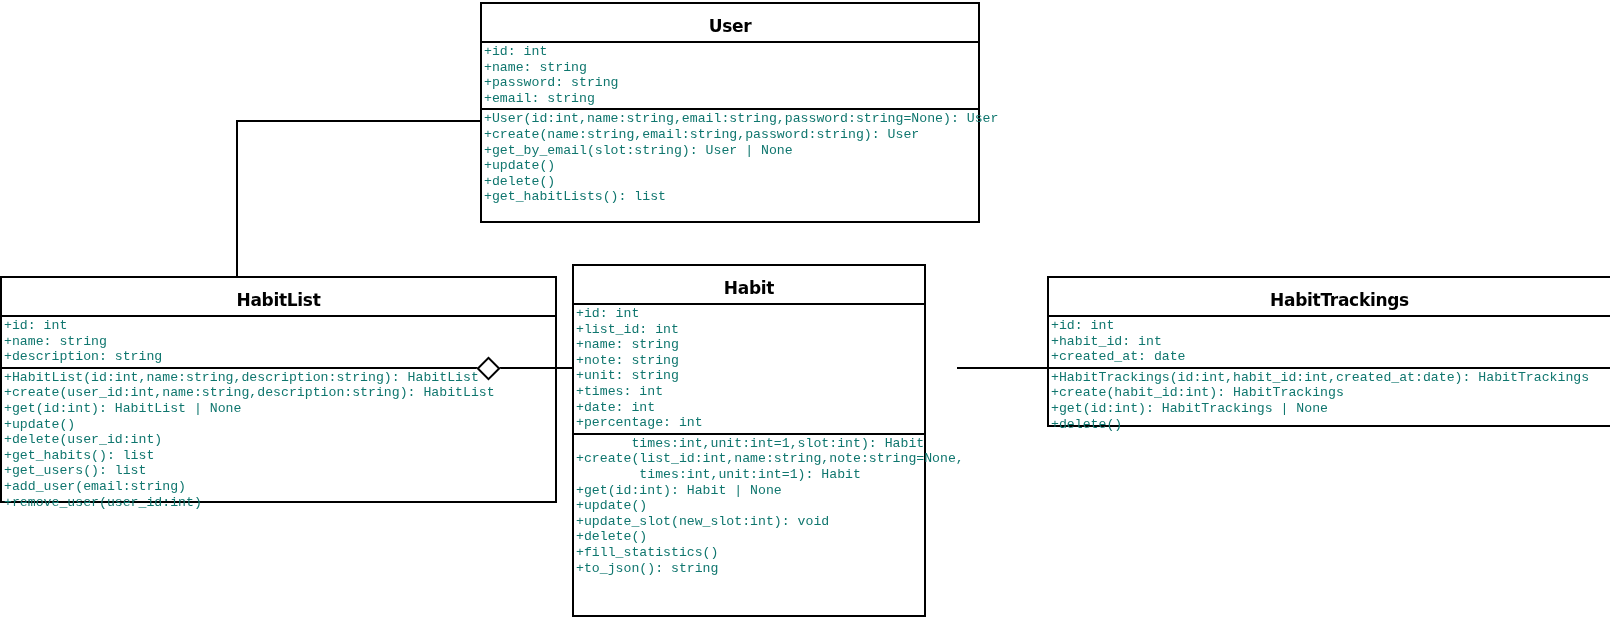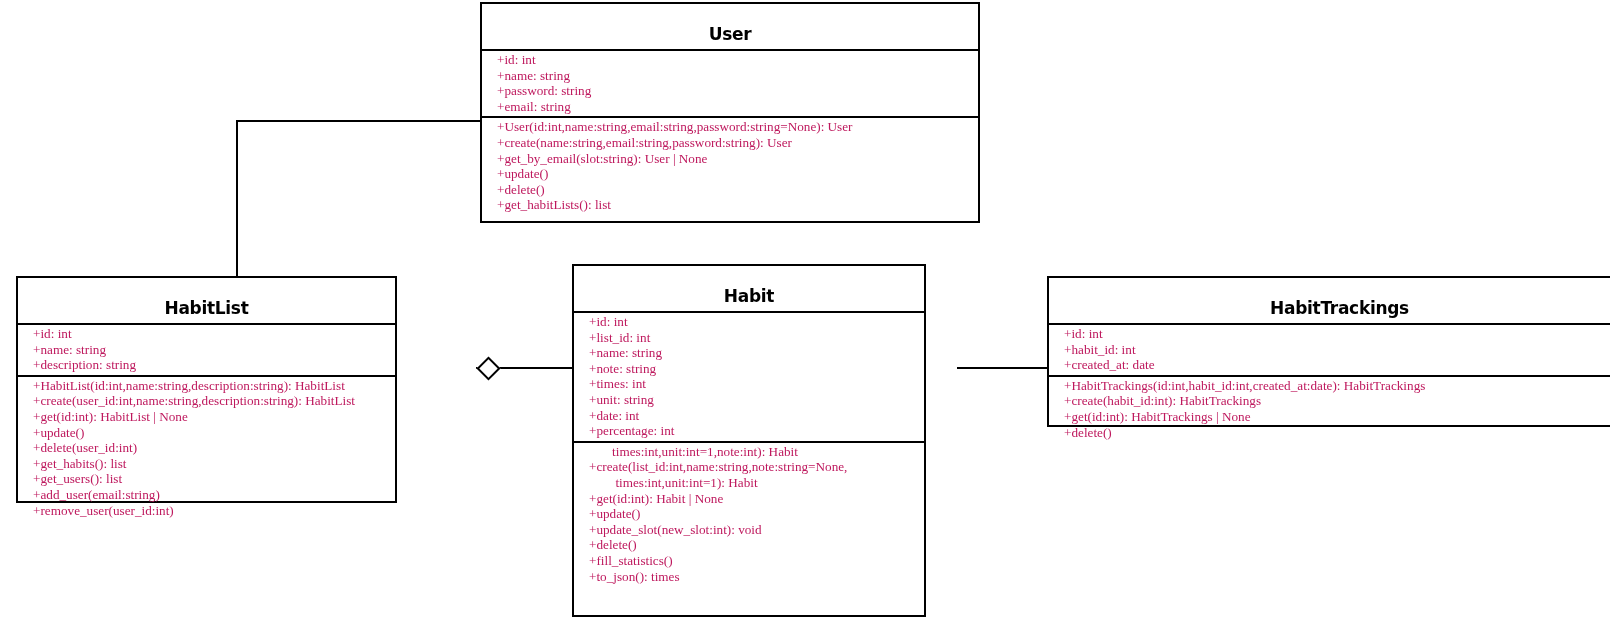--- a/index.html
+++ b/index.html
@@ -26,39 +26,39 @@
     border: 2px solid #000000;
     background: #ffffff;
     z-index: 5;
   }
   .uml-title {
     text-align: center;
     font-family: "DejaVu Sans", sans-serif;
     font-weight: bold;
     font-size: 17px;
     letter-spacing: -0.3px;
-    padding: 20px 0 5px 0;
+    padding: 12px 0 5px 0;
     border-bottom: 2px solid #000000;
     color: #000000;
     white-space: nowrap;
   }
   .uml-section {
     padding: 1px 0 2px 0;
     border-bottom: 2px solid #000000;
   }
   .uml-section.last {
     border-bottom: none;
   }
   .uml-row {
-    font-family: Liberation Serif, serif;
+    font-family: Liberation Mono, monospace;
     font-size: 13.2px;
     line-height: 15.6px;
-    color: #be185d;
+    color: #0f766e;
     white-space: pre;
-    padding-left: 15px;
+    padding-left: 2px;
   }
   
   .conn {
     position: absolute;
     background: #000000;
     z-index: 1;
   }
   .conn-h { height: 2px; }
   .conn-v { width: 2px; }
   .diamond {
@@ -93,21 +93,21 @@
     <div class="uml-section last">
       <div class="uml-row">+User(id:int,name:string,email:string,password:string=None): User</div>
       <div class="uml-row">+create(name:string,email:string,password:string): User</div>
       <div class="uml-row">+get_by_email(slot:string): User | None</div>
       <div class="uml-row">+update()</div>
       <div class="uml-row">+delete()</div>
       <div class="uml-row">+get_habitLists(): list</div>
     </div>
   </div>
 
-  <div class="uml-class" style="left:16px; top:276px; width:381px; height:227px;">
+  <div class="uml-class" style="left:0px; top:276px; width:557px; height:227px;">
     <div class="uml-title">HabitList</div>
     <div class="uml-section">
       <div class="uml-row">+id: int</div>
       <div class="uml-row">+name: string</div>
       <div class="uml-row">+description: string</div>
     </div>
     <div class="uml-section last">
       <div class="uml-row">+HabitList(id:int,name:string,description:string): HabitList</div>
       <div class="uml-row">+create(user_id:int,name:string,description:string): HabitList</div>
       <div class="uml-row">+get(id:int): HabitList | None</div>
@@ -120,35 +120,35 @@
     </div>
   </div>
 
   <div class="uml-class" style="left:572px; top:264px; width:354px; height:353px;">
     <div class="uml-title">Habit</div>
     <div class="uml-section">
       <div class="uml-row">+id: int</div>
       <div class="uml-row">+list_id: int</div>
       <div class="uml-row">+name: string</div>
       <div class="uml-row">+note: string</div>
+      <div class="uml-row">+unit: string</div>
       <div class="uml-row">+times: int</div>
-      <div class="uml-row">+unit: string</div>
       <div class="uml-row">+date: int</div>
       <div class="uml-row">+percentage: int</div>
     </div>
     <div class="uml-section last">
-      <div class="uml-row">       times:int,unit:int=1,note:int): Habit</div>
+      <div class="uml-row">       times:int,unit:int=1,slot:int): Habit</div>
       <div class="uml-row">+create(list_id:int,name:string,note:string=None,</div>
       <div class="uml-row">        times:int,unit:int=1): Habit</div>
       <div class="uml-row">+get(id:int): Habit | None</div>
       <div class="uml-row">+update()</div>
       <div class="uml-row">+update_slot(new_slot:int): void</div>
       <div class="uml-row">+delete()</div>
       <div class="uml-row">+fill_statistics()</div>
-      <div class="uml-row">+to_json(): times</div>
+      <div class="uml-row">+to_json(): string</div>
     </div>
   </div>
 
   <div class="uml-class" style="left:1047px; top:276px; width:585px; height:151px;">
     <div class="uml-title">HabitTrackings</div>
     <div class="uml-section">
       <div class="uml-row">+id: int</div>
       <div class="uml-row">+habit_id: int</div>
       <div class="uml-row">+created_at: date</div>
     </div>

